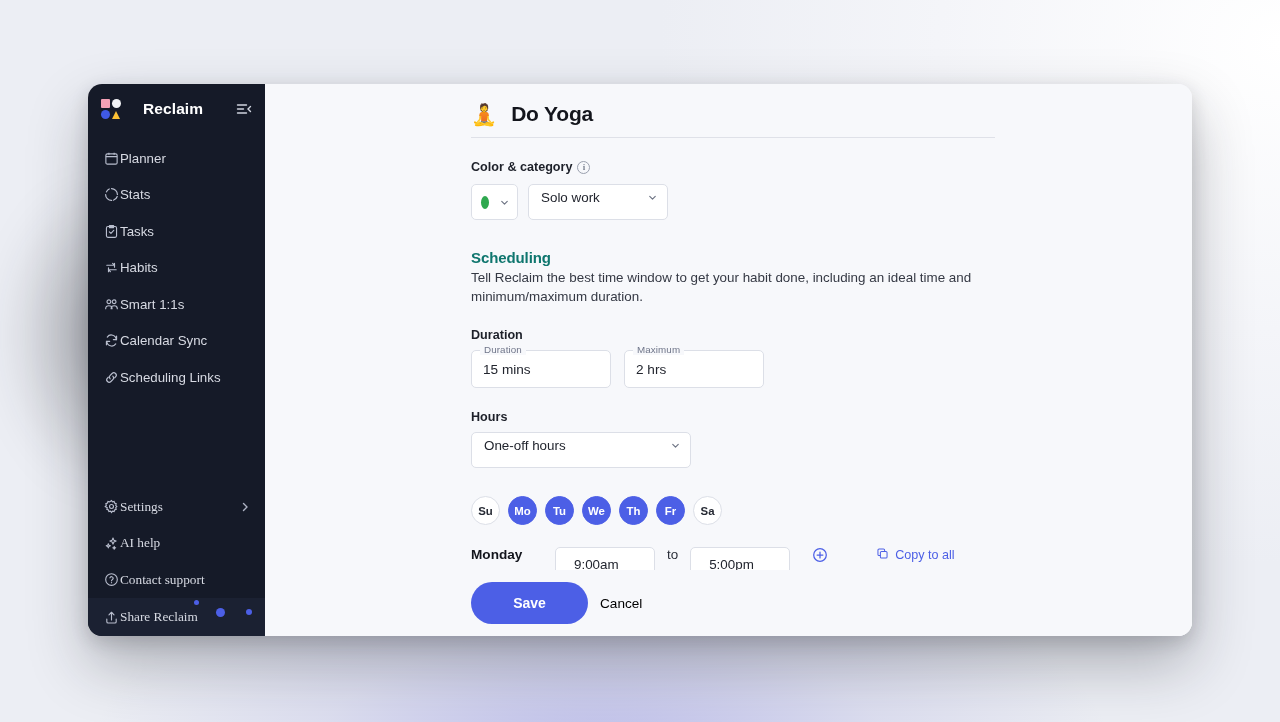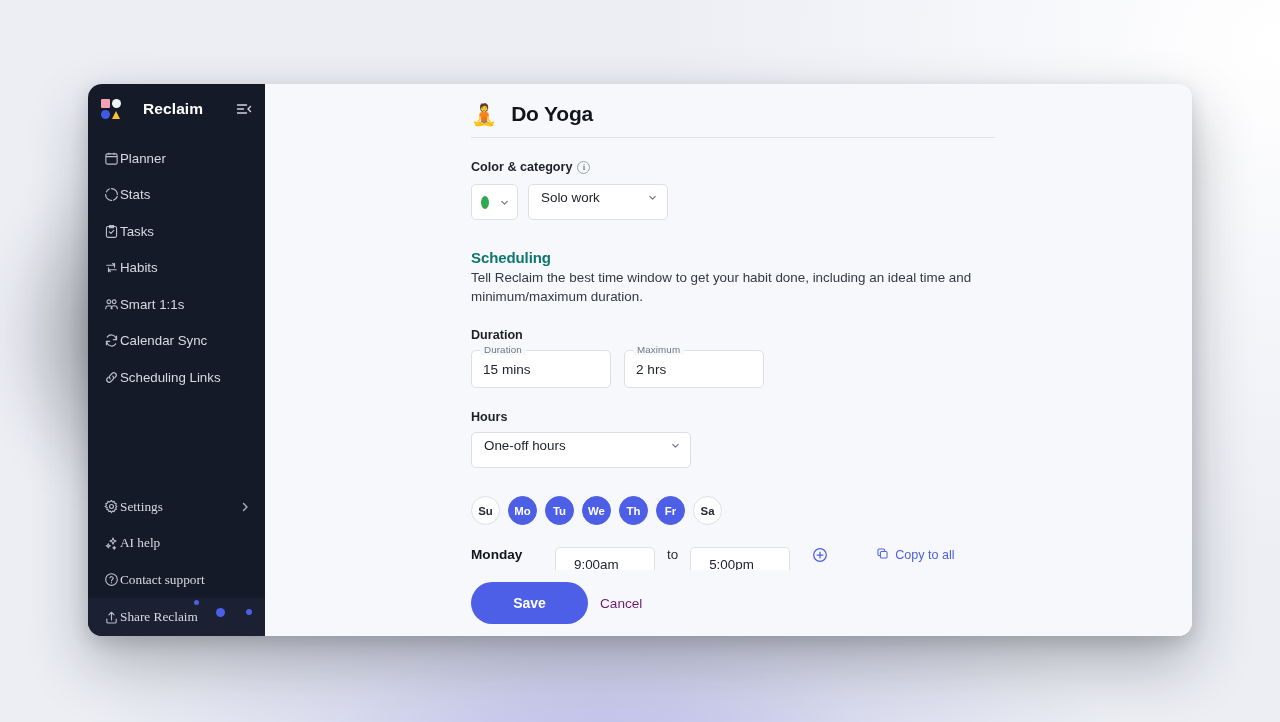--- a/index.html
+++ b/index.html
@@ -294,21 +294,21 @@
     background: #4c5fe6;
     color: #fff;
     font-size: 14px;
     font-weight: 600;
     border: none;
     cursor: pointer;
     font-family: "Liberation Sans", sans-serif;
   }
   .btn-cancel {
     background: none; border: none;
-    color: #701a75;
+    color: #000000;
     font-size: 13.6px;
     cursor: pointer;
     font-family: "Liberation Sans", sans-serif;
   }
 
   .mt-28 { margin-top: 28px; }
   .mt-22 { margin-top: 22px; }
   .mt-10 { margin-top: 10px; }
   .mt-8  { margin-top: 8px; }
   .gap-10 { gap: 10px; }

